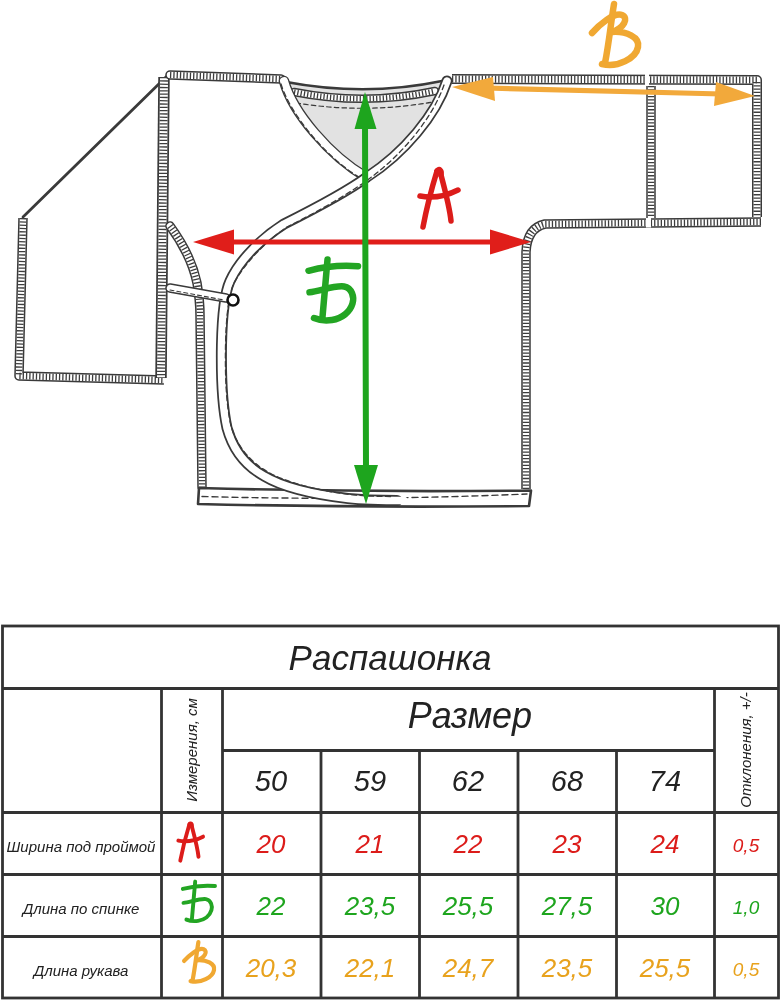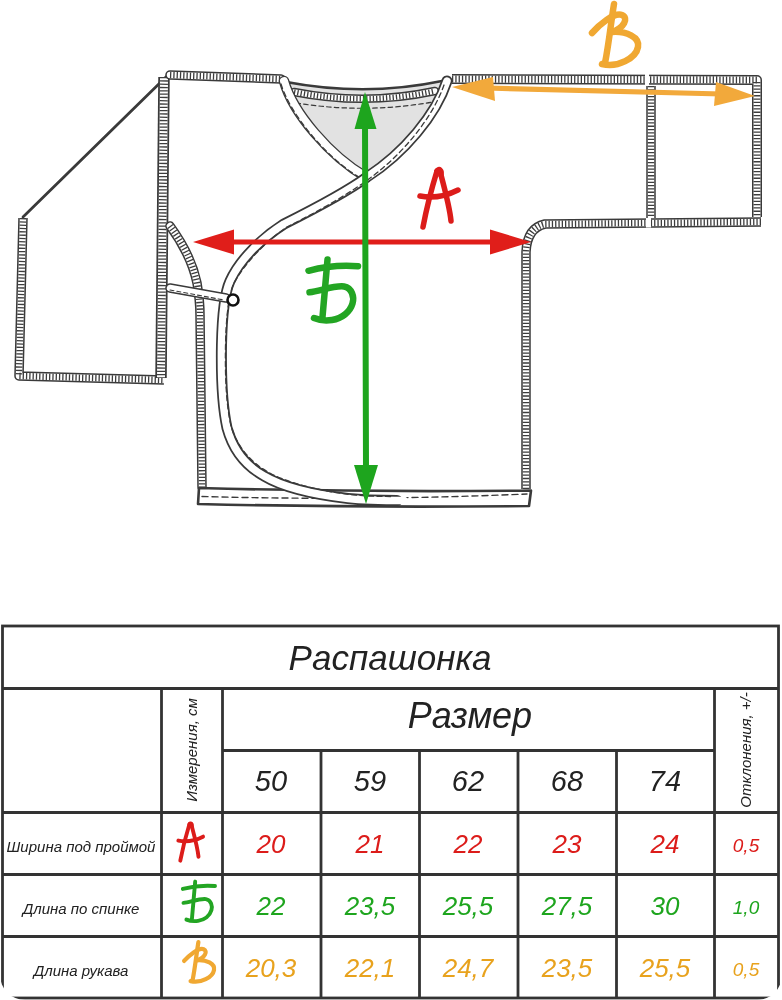--- a/index.html
+++ b/index.html
@@ -1,17 +1,17 @@
 <!DOCTYPE html>
 <html><head>
 <meta charset="utf-8">
 <style>
   html,body{margin:0;padding:0;background:#fff;}
   #page{position:relative;width:782px;height:1000px;background:#fff;overflow:hidden;
-        font-family:"Liberation Sans", sans-serif;border-radius:25px;}
+        font-family:"Liberation Sans", sans-serif;}
   .tick{stroke-linecap:butt;}
   .band{stroke-linecap:butt;}
 </style>
 </head>
 <body>
 <div id="page">
 <svg width="782" height="1000" viewBox="0 0 782 1000">
   <defs>
     <g id="letA" fill="none" stroke-linecap="round" stroke-linejoin="round">
       <path d="M423,227 C427,206 433,184 437,171"></path>

